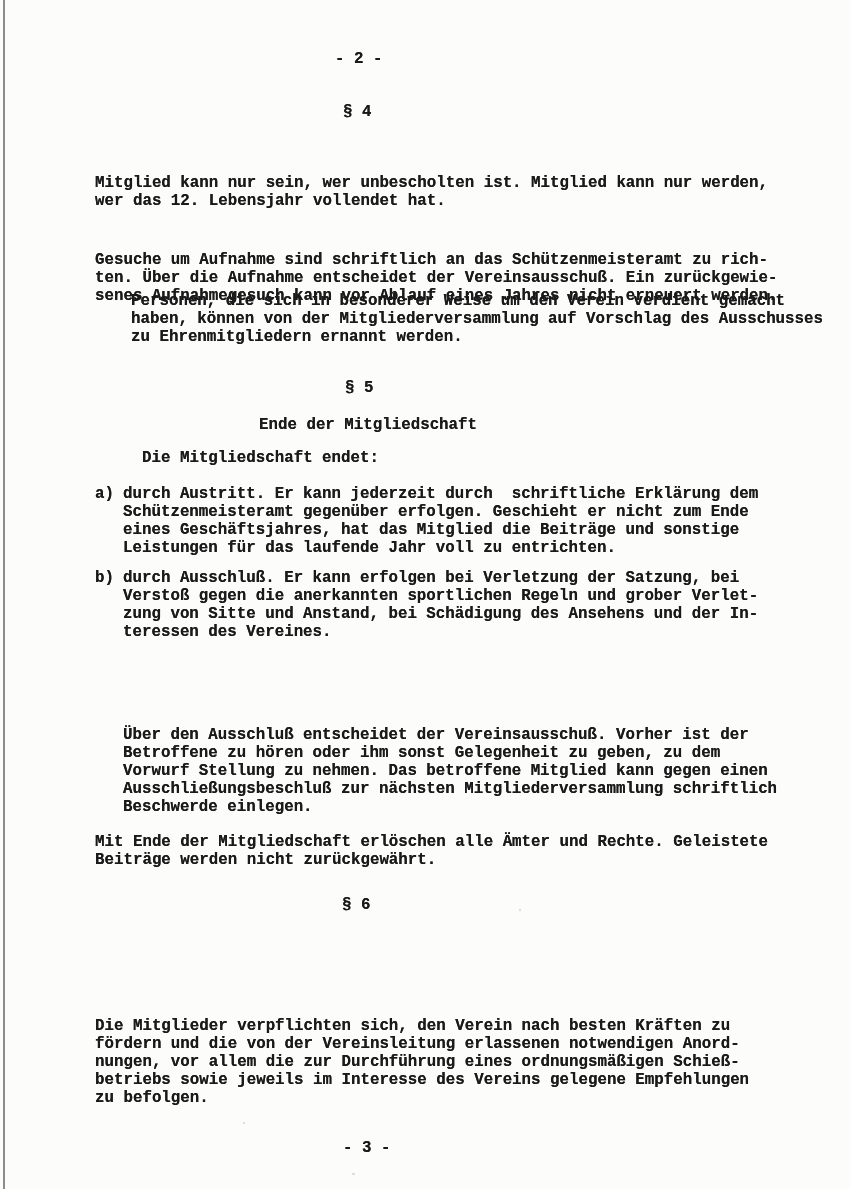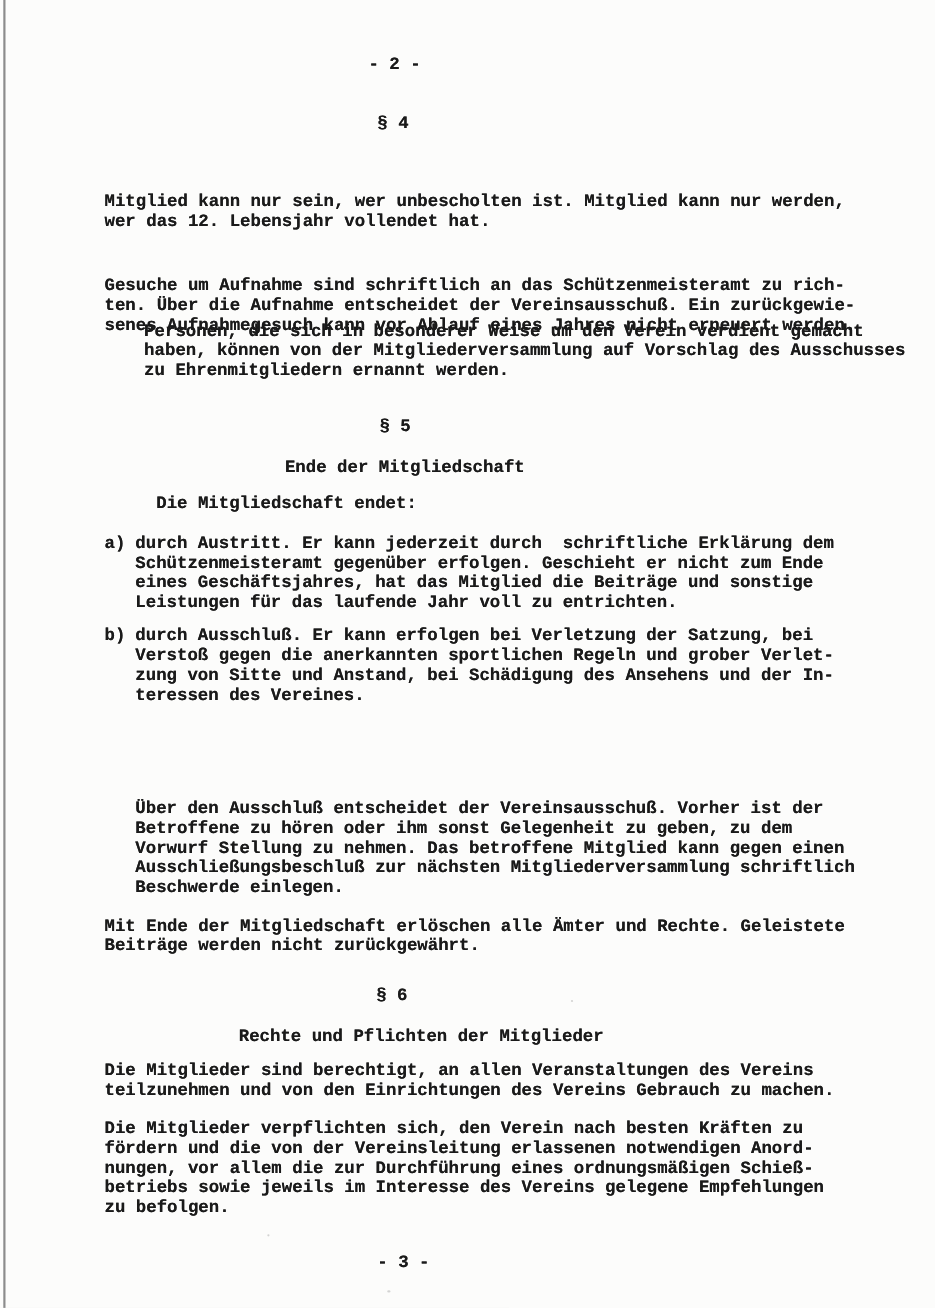--- a/index.html
+++ b/index.html
@@ -80,23 +80,20 @@
   <div class="block" style="left:123px; top:726px;">Über den Ausschluß entscheidet der Vereinsausschuß. Vorher ist der
 Betroffene zu hören oder ihm sonst Gelegenheit zu geben, zu dem
 Vorwurf Stellung zu nehmen. Das betroffene Mitglied kann gegen einen
 Ausschließungsbeschluß zur nächsten Mitgliederversammlung schriftlich
 Beschwerde einlegen.</div>
 
   <div class="block" style="left:95px; top:833px;">Mit Ende der Mitgliedschaft erlöschen alle Ämter und Rechte. Geleistete
 Beiträge werden nicht zurückgewährt.</div>
 
   <div class="block" style="left:342px; top:896px;">§ 6</div>
-  <div class="block" style="left:217px; top:933px;">Rechte und Pflichten der Mitglieder</div>
-  <div class="block" style="left:95px; top:964px;">Die Mitglieder sind berechtigt, an allen Veranstaltungen des Vereins
-teilzunehmen und von den Einrichtungen des Vereins Gebrauch zu machen.</div>
   <div class="block" style="left:95px; top:1017px;">Die Mitglieder verpflichten sich, den Verein nach besten Kräften zu
 fördern und die von der Vereinsleitung erlassenen notwendigen Anord-
 nungen, vor allem die zur Durchführung eines ordnungsmäßigen Schieß-
 betriebs sowie jeweils im Interesse des Vereins gelegene Empfehlungen
 zu befolgen.</div>
 
   <div class="block" style="left:343px; top:1139px;">- 3 -</div>
 
   <div class="speck" style="left:352px; top:1173px; width:3px; height:2px;"></div>
   <div class="speck" style="left:519px; top:909px; width:2px; height:2px;"></div>

